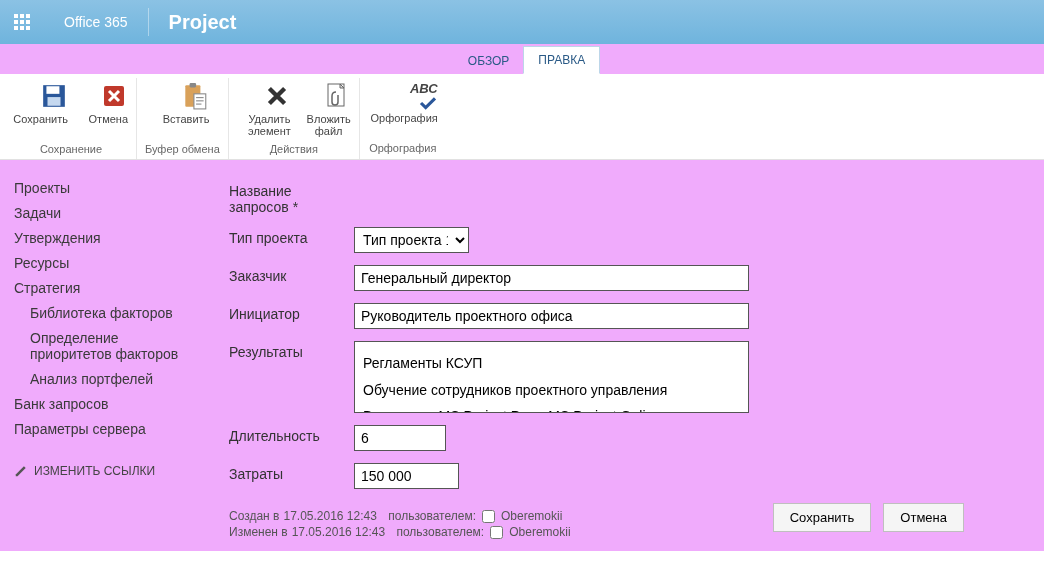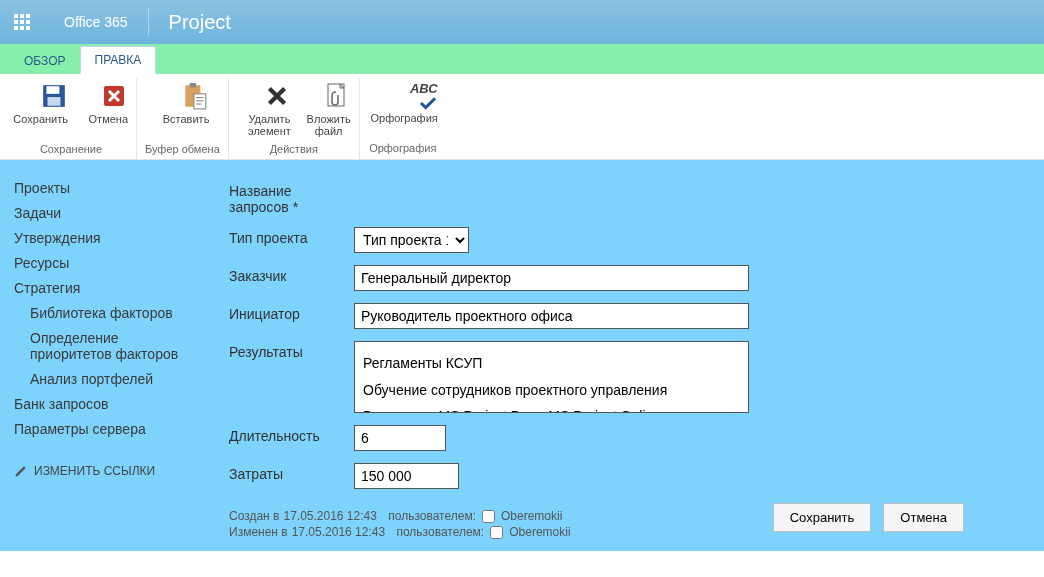--- a/index.html
+++ b/index.html
@@ -5,42 +5,42 @@
 * { box-sizing: border-box; margin: 0; padding: 0; }
 body { font-family: "Segoe UI", Tahoma, sans-serif; font-size: 13px; color: #333; background: #fff; width: 1044px; }
 
 
 .header { background: #4aa3d9; background: linear-gradient(#8bc2e4, #6fb4dd); height: 44px; display: flex; align-items: center; color: #fff; }
 .waffle { width: 44px; height: 44px; display: flex; align-items: center; justify-content: center; }
 .waffle-dots { display: grid; grid-template-columns: repeat(3, 4px); grid-template-rows: repeat(3, 4px); gap: 2px; }
 .waffle-dots span { background: #fff; width: 4px; height: 4px; }
 .brand { font-size: 14px; font-weight: 300; padding: 0 20px; }
 .divider-v { width: 1px; height: 28px; background: rgba(255,255,255,0.4); }
-.app { font-size: 20px; font-weight: 400; padding: 0 20px; }
-
-
-.tabs { background: #86efac; height: 30px; display: flex; align-items: flex-end; padding-left: 10px; }
+.app { font-size: 20px; font-weight: 700; padding: 0 20px; }
+
+
+.tabs { background: #f0abfc; height: 30px; display: flex; align-items: flex-end; padding-left: 10px; justify-content: center; }
 .tab { padding: 6px 14px; font-size: 12px; color: #2a5a86; cursor: pointer; }
 .tab.active { background: #fff; border: 1px solid #bcd6e9; border-bottom: 1px solid #fff; }
 
 
 .ribbon { background: #fff; border-bottom: 1px solid #e1e1e1; display: flex; padding: 4px 6px 0 6px; }
 .rgroup { display: flex; flex-direction: column; align-items: center; padding: 4px 8px 2px 8px; border-right: 1px solid #e6e6e6; }
 .rgroup:last-child { border-right: none; }
 .rgroup-row { display: flex; align-items: flex-start; gap: 6px; }
 .rbtn { display: flex; flex-direction: column; align-items: flex-end; width: 54px; cursor: pointer; font-size: 11px; color: #444; text-align: center; line-height: 1.1; }
 .rbtn-icon { width: 28px; height: 28px; display: flex; align-items: center; justify-content: center; margin-bottom: 3px; }
 .rbtn-label { min-height: 24px; }
 .rbtn-sm { display: flex; align-items: center; gap: 5px; cursor: pointer; font-size: 12px; color: #444; padding: 2px 4px; }
 .rbtn-sm-icon { width: 16px; height: 16px; display: flex; align-items: center; justify-content: center; }
 .rgroup-name { font-size: 11px; color: #666; margin-top: 6px; padding-bottom: 2px; }
 .sm-stack { display: flex; flex-direction: column; gap: 2px; }
 
 
-.body { display: flex; padding: 20px 10px 10px 14px; background: #7dd3fc; }
+.body { display: flex; padding: 20px 10px 10px 14px; background: #f0abfc; }
 .sidebar { width: 195px; display: flex; flex-direction: column; gap: 9px; padding-right: 10px; }
 .nav-item { color: #3a3a3a; cursor: pointer; font-size: 14px; }
 .nav-sub { padding-left: 16px; }
 .edit-links { display: flex; align-items: center; gap: 6px; color: #444; font-size: 12px; margin-top: 18px; cursor: pointer; }
 .pencil-icon { width: 14px; height: 14px; }
 
 .form { flex: 1; padding-left: 20px; }
 .form-row { display: flex; align-items: flex-start; margin-bottom: 12px; }
 .form-label { width: 125px; font-size: 14px; color: #333; padding-top: 3px; }
 .req::after { content: " *"; }

